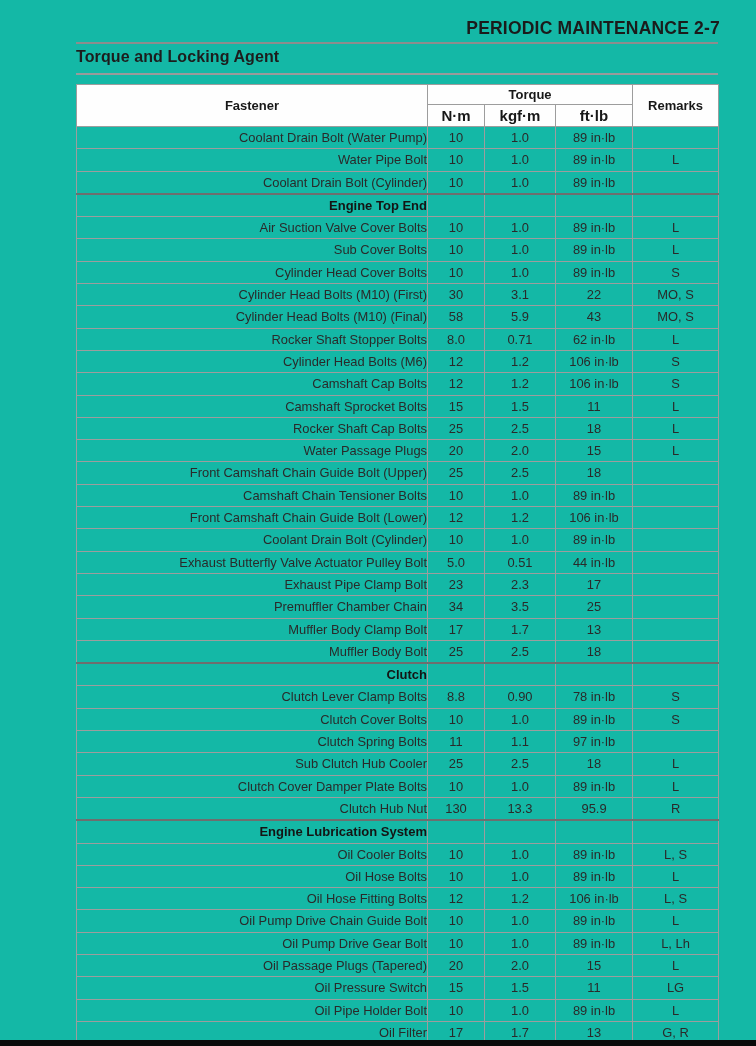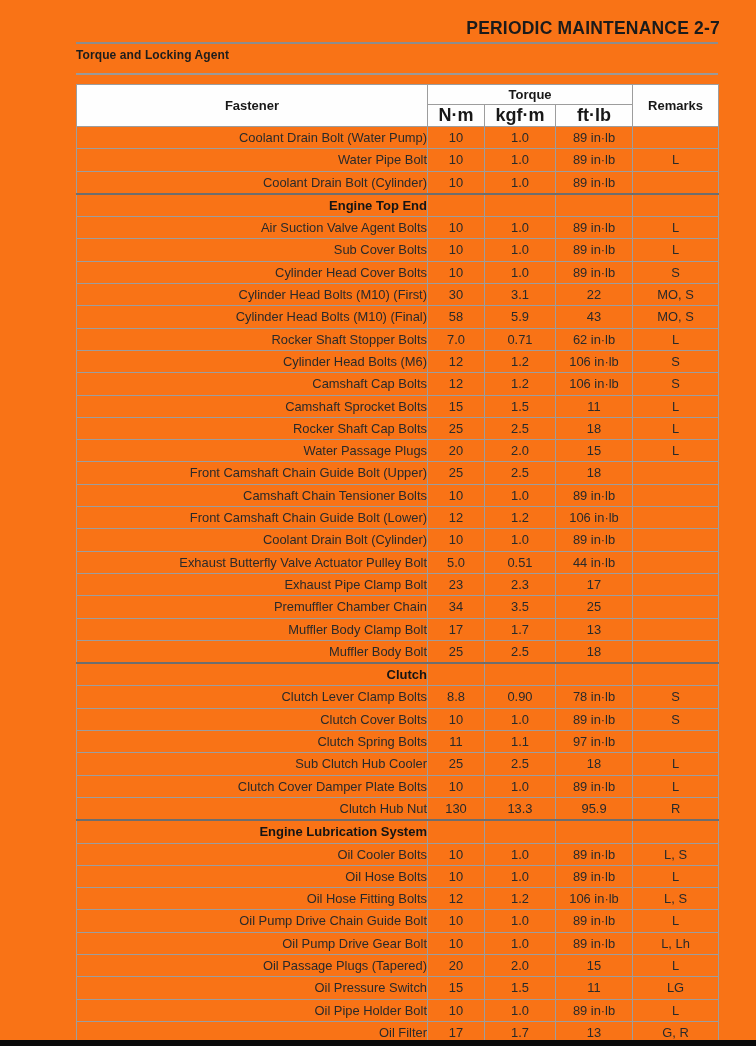--- a/index.html
+++ b/index.html
@@ -11,21 +11,21 @@
     width: 756px;
     height: 1046px;
     overflow: hidden;
     font-family: "Liberation Sans", sans-serif;
     color: #ララ;
   }
   .page {
     position: relative;
     width: 756px;
     height: 1046px;
-    background: #f97316;
+    background: #14b8a6;
     overflow: hidden;
   }
 
   
   .running-head {
     position: absolute;
     top: 18px;
     right: 36px;
     font-size: 17.5px;
     font-weight: bold;
@@ -40,21 +40,21 @@
     width: 642px;
     height: 2px;
     background: #8d8d8d;
   }
 
   
   .sec-title {
     position: absolute;
     top: 48px;
     left: 76px;
-    font-size: 12px;
+    font-size: 16px;
     font-weight: bold;
     color: #1d1d1d;
     letter-spacing: 0.1px;
   }
   .sec-rule {
     position: absolute;
     top: 73px;
     left: 76px;
     width: 642px;
     height: 2px;
@@ -91,21 +91,21 @@
 
   thead th {
     font-weight: bold;
     font-size: 13px;
     text-align: center;
     color: #181818;
     background: #fefefe;
   }
   th.h-fastener { height: 40px; }
   th.h-torque   { height: 19px; }
-  th.h-unit     { height: 21px; font-size: 18px; }
+  th.h-unit     { height: 21px; font-size: 15px; }
   th.h-remarks  { height: 40px; }
 
   tbody td {
     height: 21.3px;
     line-height: 21.3px;
   }
   td.fastener {
     text-align: right;
     padding-left: 21px;
     white-space: nowrap;
@@ -198,21 +198,21 @@
             <td class="rem"></td>
           </tr>
           <tr class="group">
             <td class="fastener">Engine Top End</td>
             <td class="num"></td>
             <td class="num"></td>
             <td class="num"></td>
             <td class="rem"></td>
           </tr>
           <tr>
-            <td class="fastener">Air Suction Valve Agent Bolts</td>
+            <td class="fastener">Air Suction Valve Cover Bolts</td>
             <td class="num">10</td>
             <td class="num">1.0</td>
             <td class="num">89 in·lb</td>
             <td class="rem">L</td>
           </tr>
           <tr>
             <td class="fastener">Sub Cover Bolts</td>
             <td class="num">10</td>
             <td class="num">1.0</td>
             <td class="num">89 in·lb</td>
@@ -234,21 +234,21 @@
           </tr>
           <tr>
             <td class="fastener">Cylinder Head Bolts (M10) (Final)</td>
             <td class="num">58</td>
             <td class="num">5.9</td>
             <td class="num">43</td>
             <td class="rem">MO, S</td>
           </tr>
           <tr>
             <td class="fastener">Rocker Shaft Stopper Bolts</td>
-            <td class="num">7.0</td>
+            <td class="num">8.0</td>
             <td class="num">0.71</td>
             <td class="num">62 in·lb</td>
             <td class="rem">L</td>
           </tr>
           <tr>
             <td class="fastener">Cylinder Head Bolts (M6)</td>
             <td class="num">12</td>
             <td class="num">1.2</td>
             <td class="num">106 in·lb</td>
             <td class="rem">S</td>

